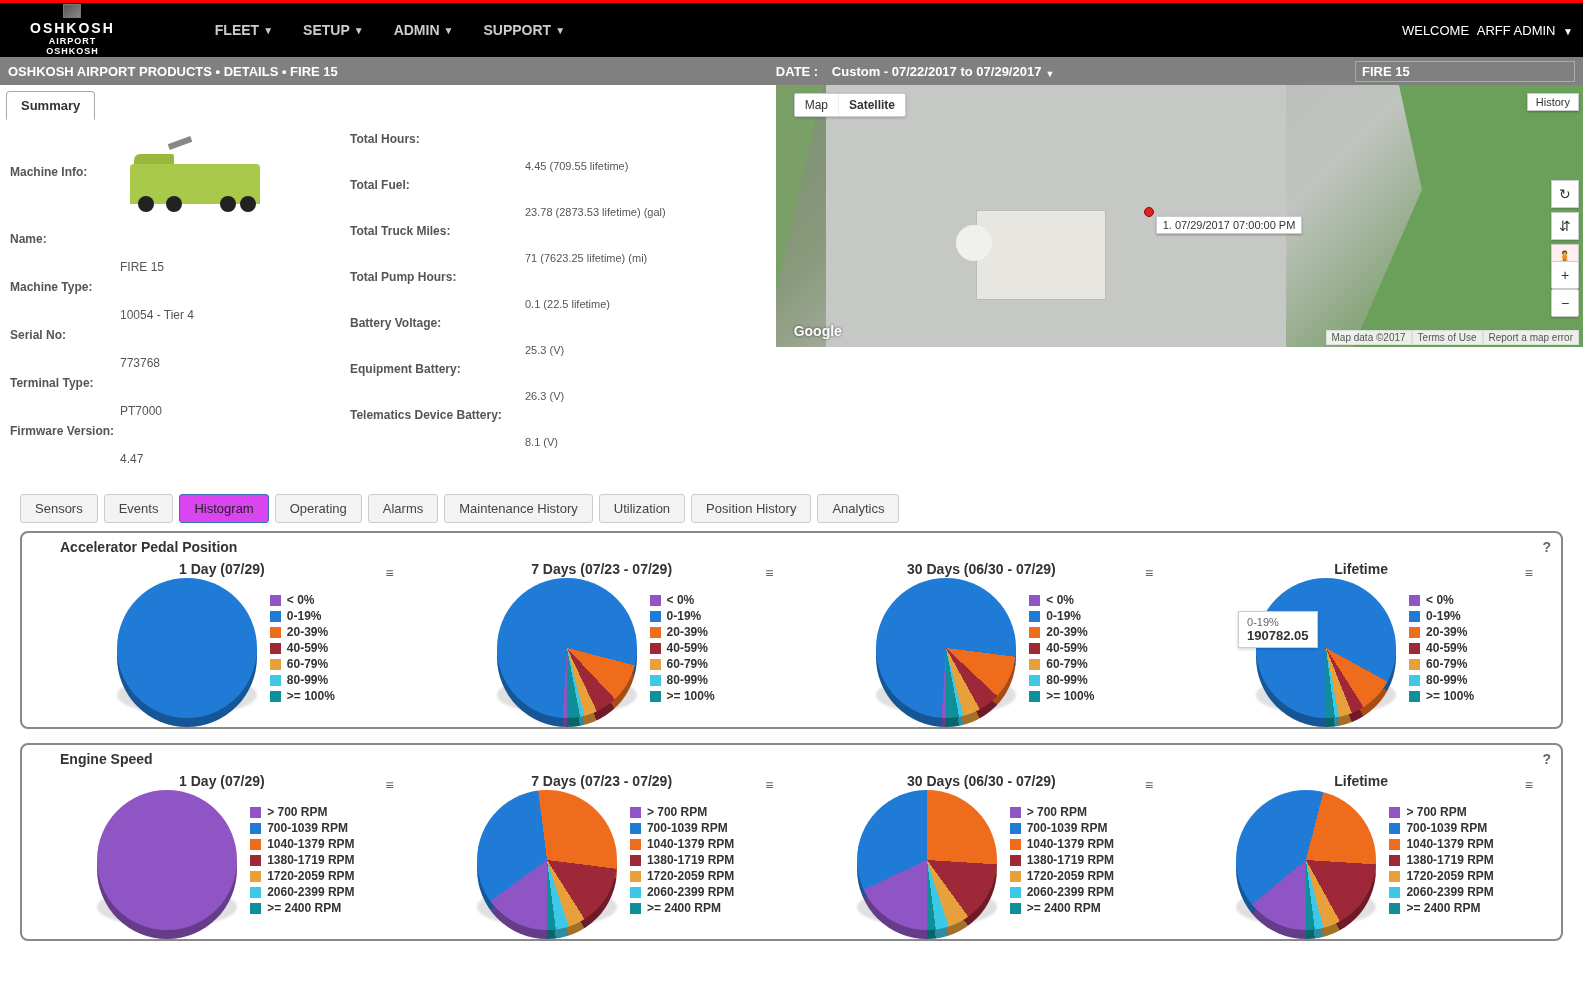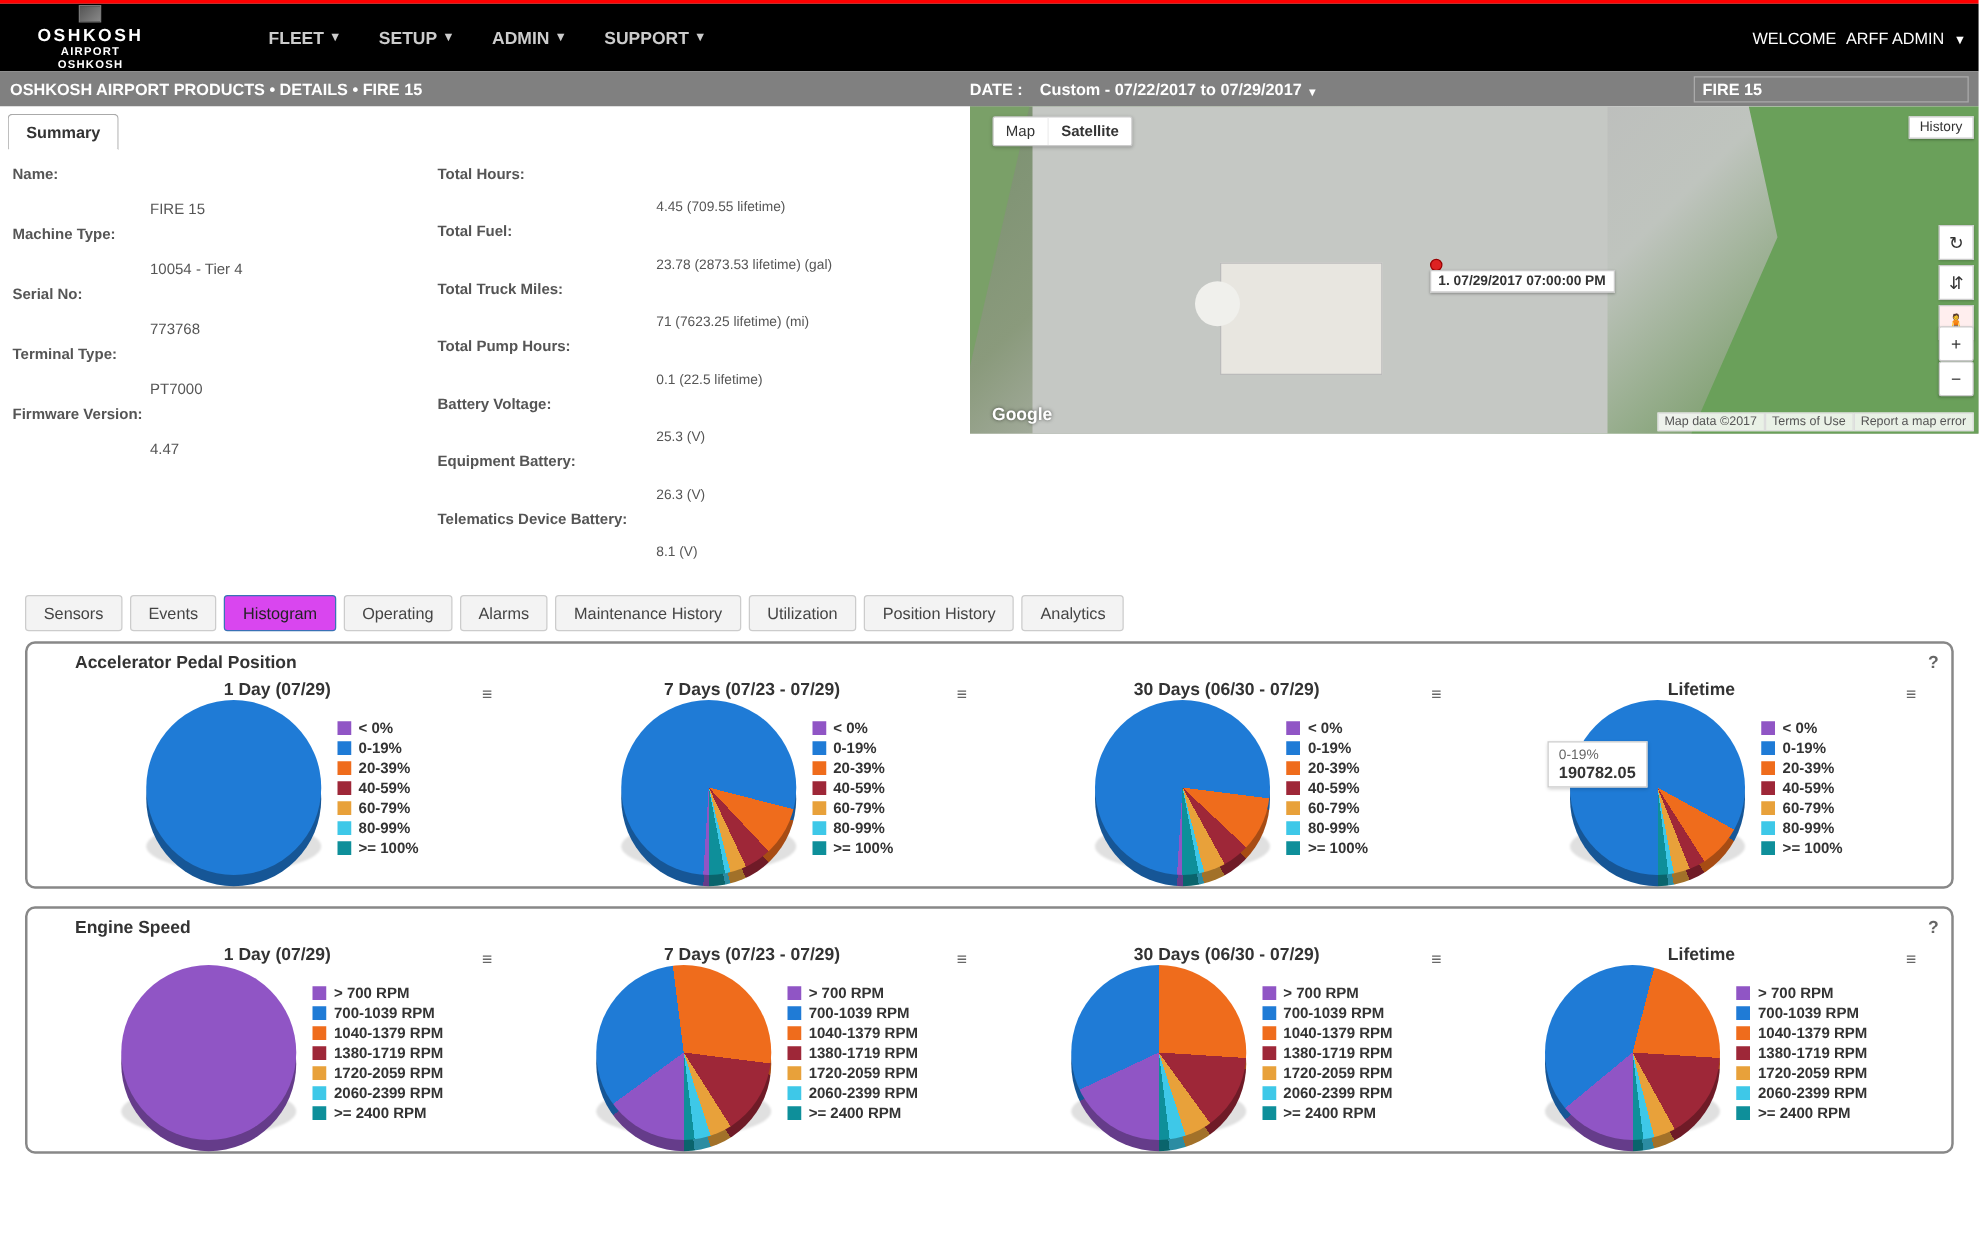--- a/index.html
+++ b/index.html
@@ -40,21 +40,21 @@
 .info-row .v { color: #555; font-weight: normal; margin-top: 28px; }
 .col2 .info-row .k { width: 175px; font-weight: bold; }
 .col2 .info-row .v { font-size: 11px; }
 .map-col { width: 51%; position: relative; height: 262px; background: linear-gradient(135deg, #7a9070 0%, #8a9a7c 20%, #bcbcbc 40%, #bfc4be 60%, #7fa070 80%); overflow: hidden; }
 .map-type { position: absolute; top: 8px; left: 18px; background: #fff; border: 1px solid #ccc; display: flex; font-size: 12px; border-radius: 2px; box-shadow: 0 1px 3px rgba(0,0,0,0.2); }
 .map-type div { padding: 4px 10px; cursor: pointer; }
 .map-type .active { font-weight: bold; }
 .map-type .sep { border-left: 1px solid #eee; }
 .history-box { position: absolute; top: 8px; right: 4px; background: #fff; border: 1px solid #ccc; padding: 2px 8px; font-size: 11px; box-shadow: 0 1px 2px rgba(0,0,0,0.3); }
 .map-marker { position: absolute; top: 122px; left: 368px; width: 10px; height: 10px; background: #d22; border-radius: 50%; border: 1px solid #900; }
-.map-tooltip { position: absolute; top: 131px; left: 368px; background: #fff; border: 1px solid #ccc; padding: 2px 6px; font-size: 11px; box-shadow: 0 1px 2px rgba(0,0,0,0.3); font-weight: bold; }
+.map-tooltip { position: absolute; top: 131px; left: 380px; background: #fff; border: 1px solid #ccc; padding: 2px 6px; font-size: 11px; box-shadow: 0 1px 2px rgba(0,0,0,0.3); }
 .map-controls { position: absolute; right: 4px; top: 95px; display: flex; flex-direction: column; gap: 4px; }
 .map-btn { width: 28px; height: 28px; background: #fff; border: 1px solid #ccc; display: flex; align-items: center; justify-content: center; font-size: 14px; box-shadow: 0 1px 2px rgba(0,0,0,0.2); cursor: pointer; }
 .pegman { background: #fee; }
 .map-zoom { position: absolute; right: 4px; bottom: 30px; }
 .map-zoom .map-btn { border-radius: 2px; }
 .map-footer { position: absolute; bottom: 2px; right: 4px; display: flex; gap: 0; font-size: 10px; }
 .map-footer div { background: rgba(255,255,255,0.85); padding: 1px 5px; border: 1px solid #ddd; color: #555; cursor: pointer; margin-top: 28px; }
 .google-logo { position: absolute; bottom: 8px; left: 18px; font-size: 14px; font-weight: bold; color: #fff; text-shadow: 0 0 3px rgba(0,0,0,0.6); font-family: Arial; }
 .runway { position: absolute; top: 0; right: 0; width: 230px; height: 100%; background: #6aa05a; clip-path: polygon(20% 0, 100% 0, 100% 100%, 0 100%, 30% 40%); }
 .runway2 { position: absolute; top: 0; left: 0; width: 80px; height: 100%; background: #7aa068; clip-path: polygon(0 0, 60% 0, 0 80%); }
@@ -141,20 +141,32 @@
   <div class="bc-search">
     <input type="text" value="FIRE 15" style="">
   </div>
 </div>
 
 <div class="main">
   <div class="left-col">
     <div class="summary-tab">Summary</div>
     <div class="summary-body">
       <div class="col1">
+        <div class="truck-row">
+          <div class="truck-label">Machine Info:</div>
+          <div class="truck-illus">
+            <div class="turret"></div>
+            <div class="truck-cab"></div>
+            <div class="truck-body"></div>
+            <div class="truck-wheel w1"></div>
+            <div class="truck-wheel w2"></div>
+            <div class="truck-wheel w3"></div>
+            <div class="truck-wheel w4"></div>
+          </div>
+        </div>
         <div id="info-left-rows">
             <div class="info-row">
               <span class="k">Name:</span>
               <span class="v">FIRE 15</span>
             </div>
             <div class="info-row">
               <span class="k">Machine Type:</span>
               <span class="v">10054 - Tier 4</span>
             </div>
             <div class="info-row">

